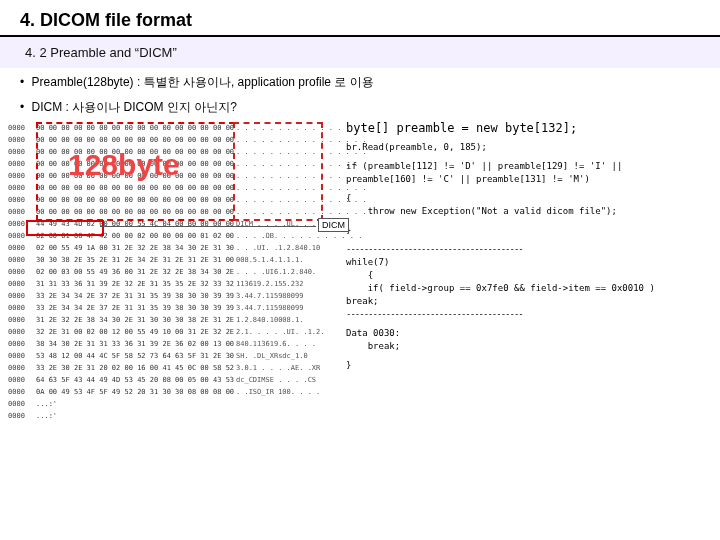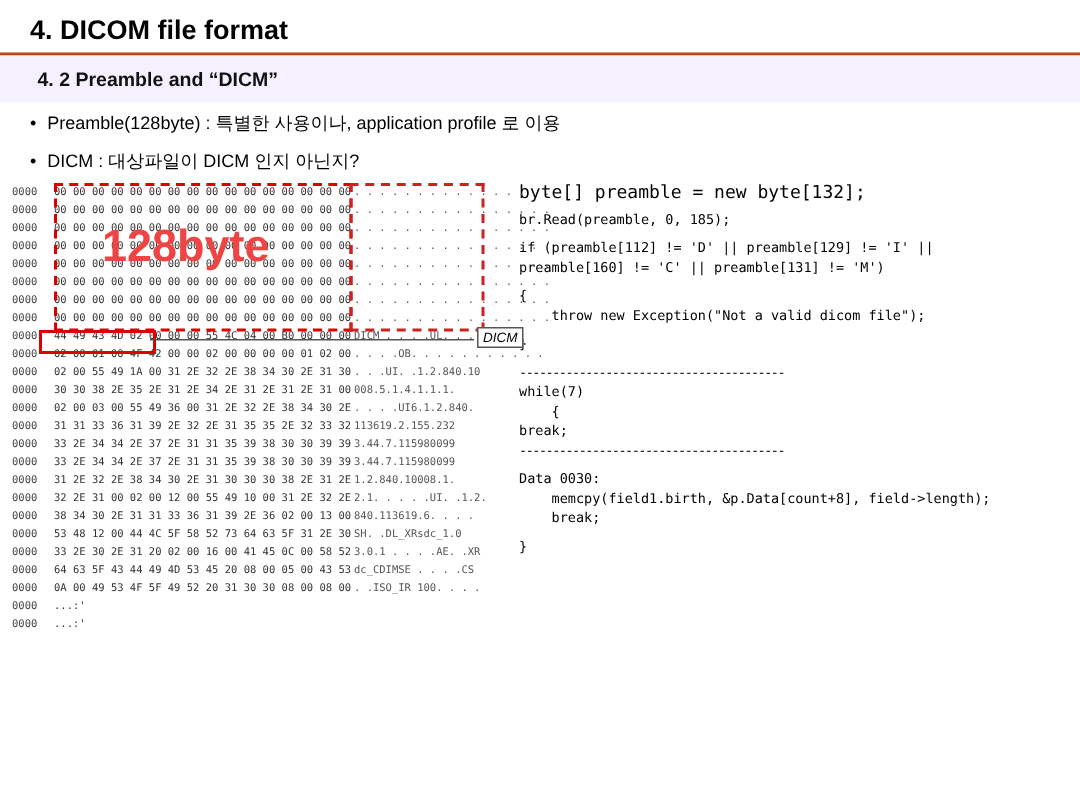--- a/index.html
+++ b/index.html
@@ -9,27 +9,27 @@
     height: 540px;
     font-family: Arial, sans-serif;
     background: #fff;
     color: #000;
     font-size: 12px;
   }
   .title {
     font-size: 18px;
     font-weight: bold;
     padding: 10px 20px 4px 20px;
-    border-bottom: 2px solid #c2410c;
+    border-bottom: 2px solid #000000;
   }
   .subtitle-row {
     background: #f5f0ff;
     padding: 8px 25px;
     font-size: 13px;
-    font-weight: bold;
+    font-weight: normal;
     color: #111;
   }
   .bullet-row {
     padding: 6px 4px 2px 20px;
     font-size: 12px;
   }
   .bullet-row .dot {
     display: inline-block;
     margin-right: 4px;
   }
@@ -73,21 +73,20 @@
     top: 98px; left: 18px; width: 74px; height: 12px;
     border: 2px solid #d00;
   }
   .dicm-label {
     position: absolute;
     top: 96px; left: 310px;
     font-size: 9px;
     border: 1px solid #555;
     padding: 1px 3px;
     background: #fff;
-    font-style: italic;
   }
   .dicm-arrow {
     position: absolute;
     top: 104px; left: 92px;
     width: 216px; height: 1px;
     background: #555;
   }
   .code-panel {
     flex: 1;
     font-family: monospace;
@@ -104,21 +103,21 @@
 
 <div class="title">4. DICOM file format</div>
 <div class="subtitle-row">4. 2 Preamble  and “DICM”</div>
 
 <div class="bullet-row">
   <span class="dot">•</span>
   <span>Preamble(128byte) :  특별한 사용이나,  application profile 로 이용</span>
 </div>
 <div class="bullet-row">
   <span class="dot">•</span>
-  <span>DICM  : 대상파일이 DICM 인지 아닌지?</span>
+  <span>DICM  : 사용이나 DICOM 인지 아닌지?</span>
 </div>
 
 <div class="content">
   <div class="hex-panel">
     <div class="hex-table" id="hex-table"><div class="hex-row"><span class="hex-addr">0000</span><span class="hex-bytes">00 00 00 00 00 00 00 00 00 00 00 00 00 00 00 00</span><span class="hex-ascii">. . . . . . . . . . . . . . . .</span></div><div class="hex-row"><span class="hex-addr">0000</span><span class="hex-bytes">00 00 00 00 00 00 00 00 00 00 00 00 00 00 00 00</span><span class="hex-ascii">. . . . . . . . . . . . . . . .</span></div><div class="hex-row"><span class="hex-addr">0000</span><span class="hex-bytes">00 00 00 00 00 00 00 00 00 00 00 00 00 00 00 00</span><span class="hex-ascii">. . . . . . . . . . . . . . . .</span></div><div class="hex-row"><span class="hex-addr">0000</span><span class="hex-bytes">00 00 00 00 00 00 00 00 00 00 00 00 00 00 00 00</span><span class="hex-ascii">. . . . . . . . . . . . . . . .</span></div><div class="hex-row"><span class="hex-addr">0000</span><span class="hex-bytes">00 00 00 00 00 00 00 00 00 00 00 00 00 00 00 00</span><span class="hex-ascii">. . . . . . . . . . . . . . . .</span></div><div class="hex-row"><span class="hex-addr">0000</span><span class="hex-bytes">00 00 00 00 00 00 00 00 00 00 00 00 00 00 00 00</span><span class="hex-ascii">. . . . . . . . . . . . . . . .</span></div><div class="hex-row"><span class="hex-addr">0000</span><span class="hex-bytes">00 00 00 00 00 00 00 00 00 00 00 00 00 00 00 00</span><span class="hex-ascii">. . . . . . . . . . . . . . . .</span></div><div class="hex-row"><span class="hex-addr">0000</span><span class="hex-bytes">00 00 00 00 00 00 00 00 00 00 00 00 00 00 00 00</span><span class="hex-ascii">. . . . . . . . . . . . . . . .</span></div><div class="hex-row"><span class="hex-addr">0000</span><span class="hex-bytes">44 49 43 4D 02 00 00 00 55 4C 04 00 B0 00 00 00</span><span class="hex-ascii">DICM . . . .UL. . . . . .</span></div><div class="hex-row"><span class="hex-addr">0000</span><span class="hex-bytes">02 00 01 00 4F 42 00 00 02 00 00 00 00 01 02 00</span><span class="hex-ascii">. . . .OB. . . . . . . . . . .</span></div><div class="hex-row"><span class="hex-addr">0000</span><span class="hex-bytes">02 00 55 49 1A 00 31 2E 32 2E 38 34 30 2E 31 30</span><span class="hex-ascii">. . .UI. .1.2.840.10</span></div><div class="hex-row"><span class="hex-addr">0000</span><span class="hex-bytes">30 30 38 2E 35 2E 31 2E 34 2E 31 2E 31 2E 31 00</span><span class="hex-ascii">008.5.1.4.1.1.1.</span></div><div class="hex-row"><span class="hex-addr">0000</span><span class="hex-bytes">02 00 03 00 55 49 36 00 31 2E 32 2E 38 34 30 2E</span><span class="hex-ascii">. . . .UI6.1.2.840.</span></div><div class="hex-row"><span class="hex-addr">0000</span><span class="hex-bytes">31 31 33 36 31 39 2E 32 2E 31 35 35 2E 32 33 32</span><span class="hex-ascii">113619.2.155.232</span></div><div class="hex-row"><span class="hex-addr">0000</span><span class="hex-bytes">33 2E 34 34 2E 37 2E 31 31 35 39 38 30 30 39 39</span><span class="hex-ascii">3.44.7.115980099</span></div><div class="hex-row"><span class="hex-addr">0000</span><span class="hex-bytes">33 2E 34 34 2E 37 2E 31 31 35 39 38 30 30 39 39</span><span class="hex-ascii">3.44.7.115980099</span></div><div class="hex-row"><span class="hex-addr">0000</span><span class="hex-bytes">31 2E 32 2E 38 34 30 2E 31 30 30 30 38 2E 31 2E</span><span class="hex-ascii">1.2.840.10008.1.</span></div><div class="hex-row"><span class="hex-addr">0000</span><span class="hex-bytes">32 2E 31 00 02 00 12 00 55 49 10 00 31 2E 32 2E</span><span class="hex-ascii">2.1. . . . .UI. .1.2.</span></div><div class="hex-row"><span class="hex-addr">0000</span><span class="hex-bytes">38 34 30 2E 31 31 33 36 31 39 2E 36 02 00 13 00</span><span class="hex-ascii">840.113619.6. . . .</span></div><div class="hex-row"><span class="hex-addr">0000</span><span class="hex-bytes">53 48 12 00 44 4C 5F 58 52 73 64 63 5F 31 2E 30</span><span class="hex-ascii">SH. .DL_XRsdc_1.0</span></div><div class="hex-row"><span class="hex-addr">0000</span><span class="hex-bytes">33 2E 30 2E 31 20 02 00 16 00 41 45 0C 00 58 52</span><span class="hex-ascii">3.0.1 . . . .AE. .XR</span></div><div class="hex-row"><span class="hex-addr">0000</span><span class="hex-bytes">64 63 5F 43 44 49 4D 53 45 20 08 00 05 00 43 53</span><span class="hex-ascii">dc_CDIMSE . . . .CS</span></div><div class="hex-row"><span class="hex-addr">0000</span><span class="hex-bytes">0A 00 49 53 4F 5F 49 52 20 31 30 30 08 00 08 00</span><span class="hex-ascii">. .ISO_IR 100. . . .</span></div><div class="hex-row"><span class="hex-addr">0000</span><span class="hex-bytes">...:'</span><span class="hex-ascii"></span></div><div class="hex-row"><span class="hex-addr">0000</span><span class="hex-bytes">...:'</span><span class="hex-ascii"></span></div></div>
     <div class="byte-box box1"></div>
     <div class="byte-box box2"></div>
     <div class="label128">128byte</div>
     <div class="dicm-box"></div>
     <div class="dicm-arrow"></div>
@@ -134,22 +133,22 @@
     <div class="code-line">preamble[160] != 'C' || preamble[131] != 'M')</div>
     <div style="height:6px"></div>
     <div class="code-line">{</div>
     <div class="code-line">    throw new Exception("Not a valid dicom file");</div>
     <div style="height:6px"></div>
     <div class="code-line">}</div>
     <div style="height:6px"></div>
     <div class="code-line sep">----------------------------------------</div>
     <div class="code-line">while(7)</div>
     <div class="code-line">    {</div>
+    <div class="code-line">    if( field-&gt;group == 0x7fe0 &amp;&amp; field-&gt;item == 0x0010 )</div>
     <div class="code-line">break;</div>
     <div class="code-line sep">----------------------------------------</div>
     <div style="height:6px"></div>
     <div class="code-line">Data 0030:</div>
-    <div class="code-line">    memcpy(field1.birth, &amp;p.Data[count+8], field-&gt;length);</div>
     <div class="code-line">    break;</div>
     <div style="height:6px"></div>
     <div class="code-line">}</div>
   </div>
 </div>
 
 </body></html>

